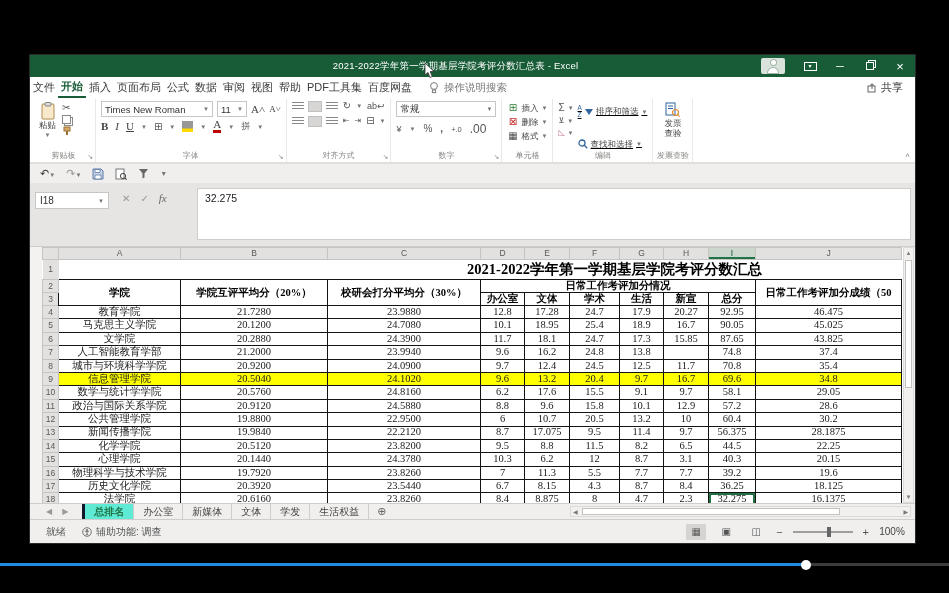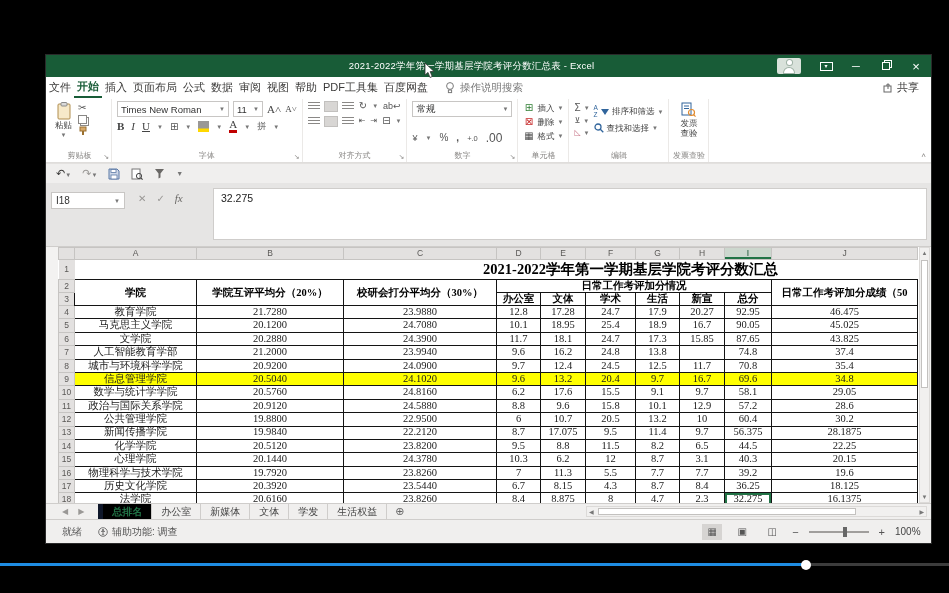--- a/index.html
+++ b/index.html
@@ -1,21 +1,21 @@
 <!DOCTYPE html>
 <html><head>
 <meta charset="utf-8">
 <style>
   *{box-sizing:border-box;margin:0;padding:0;}
   html,body{background:#000;}
   body{font-family:"Liberation Sans","DejaVu Sans",sans-serif;}
   #stage{position:relative;width:949px;height:593px;background:#000;overflow:hidden;}
 
   
-  .excel{position:absolute;left:46px;top:55px;width:885px;height:488px;background:#f3f2f1;box-shadow:0 0 0 1px #2a2a2a;}
+  .excel{position:absolute;left:30px;top:55px;width:885px;height:488px;background:#f3f2f1;box-shadow:0 0 0 1px #2a2a2a;}
 
   
   .titlebar{position:absolute;left:0;top:0;width:100%;height:22px;background:#185c37;display:flex;align-items:center;color:#fff;}
   .tb-title{flex:1;text-align:center;font-size:9.5px;letter-spacing:.2px;padding-left:120px;white-space:nowrap;overflow:hidden;}
   .tb-icons{display:flex;align-items:center;height:100%;}
   .avatar{width:24px;height:16px;background:#d9e2db;border-radius:2px;margin-right:10px;position:relative;}
   .avatar i{position:absolute;left:50%;top:2px;width:5px;height:5px;margin-left:-2.5px;border-radius:50%;background:#fff;box-shadow:0 0 0 1px #9fb3a6;}
   .avatar u{position:absolute;left:50%;bottom:1px;width:10px;height:5px;margin-left:-5px;border-radius:5px 5px 0 0;background:#fff;box-shadow:0 0 0 1px #9fb3a6;}
   .wbtn{width:30px;height:22px;display:flex;align-items:center;justify-content:center;font-size:11px;color:#fff;}
   .ropts{width:13px;height:9px;border:1px solid #fff;display:flex;align-items:center;justify-content:center;font-size:6px;line-height:1;}
@@ -89,37 +89,37 @@
   
   .vscroll{position:absolute;right:1px;top:192px;width:11px;height:256px;background:#f1f0ef;border:1px solid #dcdad8;display:flex;flex-direction:column;align-items:center;font-size:6px;color:#777;}
   .vthumb{width:7px;height:128px;background:#fff;border:1px solid #c3c1bf;margin-top:2px;}
   .varrow{height:10px;display:flex;align-items:center;}
   .vsp{flex:1;}
 
   
   .sheetrow{position:absolute;left:0;top:448px;width:100%;height:16px;background:#f0efee;border-top:1px solid #cfcdcb;display:flex;align-items:stretch;font-size:10px;color:#444;}
   .tabnav{display:flex;align-items:center;gap:10px;padding:0 14px 0 16px;color:#9a9896;font-size:8px;}
   .stab{display:flex;align-items:center;padding:0 9px;border-right:1px solid #cfcdcb;cursor:default;}
-  .stab.on{background:#000000;color:#217346;font-weight:bold;border-left:5px solid #0f172a;}
+  .stab.on{background:#5eead4;color:#217346;font-weight:bold;border-left:3px solid #0f172a;}
   .addsheet{display:flex;align-items:center;padding:0 8px;color:#666;font-size:11px;}
   .hscroll{position:absolute;left:540px;top:2px;width:341px;height:11px;background:#f1f0ef;border:1px solid #dcdad8;display:flex;align-items:center;font-size:6px;color:#777;}
   .hthumb{width:258px;height:7px;background:#fff;border:1px solid #c3c1bf;margin-left:2px;}
   .hsp{flex:1;}
 
   
   .statusbar{position:absolute;left:0;top:464px;width:100%;height:24px;background:#f0efee;border-top:1px solid #cfcdcb;display:flex;align-items:center;font-size:10px;color:#555;}
   .sb-left{display:flex;align-items:center;gap:16px;padding-left:16px;}
   .acc{display:flex;align-items:center;gap:4px;}
   .sb-right{margin-left:auto;display:flex;align-items:center;gap:10px;padding-right:10px;}
   .viewbtn{width:20px;height:16px;display:flex;align-items:center;justify-content:center;font-size:10px;color:#555;}
   .viewbtn.on{background:#d6d4d2;}
   .zoomtrack{width:60px;height:2px;background:#a09e9c;position:relative;}
   .zoomthumb{position:absolute;left:34px;top:-4px;width:4px;height:10px;background:#666;}
   .zoomsign{font-size:11px;color:#555;}
-  .zoompct{font-size:10px;color:#444;min-width:26px;text-align:left;}
+  .zoompct{font-size:10px;color:#444;min-width:26px;text-align:center;}
 
   
   .progress{position:absolute;left:0;top:563px;width:949px;height:3px;background:#3c3c3c;}
   .pfill{height:3px;background:#1e8ce2;}
   .pdot{position:absolute;top:-3.5px;width:10px;height:10px;border-radius:50%;background:#fff;}
   .controls{position:absolute;left:0;top:566px;width:949px;height:27px;display:flex;align-items:center;color:#e6e6e6;}
   .playbtn{margin-left:13px;width:0;height:0;border-top:7px solid transparent;border-bottom:7px solid transparent;border-left:12px solid #fff;}
   .volbtn{margin-left:24px;display:flex;align-items:center;}
   .vtime{margin-left:20px;font-size:11.5px;letter-spacing:.3px;color:#e8e8e8;}
   .speed{margin-left:auto;font-size:12px;color:#ddd;}
@@ -257,21 +257,21 @@
             <span class="mini" style="font-size:8px;">⇥</span>
             <span class="mini">⊟</span>
               <span class="car">▼</span>
           </div>
         </div>
         <span class="glabel">对齐方式</span>
         <span class="launcher">↘</span>
       </div>
 
       <div class="rgroup">
-        <div class="fontrows" style="gap:14px;">
+        <div class="fontrows" style="gap:5px;">
           <div class="fsel" style="width:100px;">
               <span>常规</span>
               <span class="car" style="margin-left:auto;">▼</span>
             </div>
           <div class="frow" style="gap:8px;">
             <span class="mini" style="font-size:9px;">¥</span>
               <span class="car">▼</span>
             <span class="mini">%</span>
             <span class="mini" style="font-weight:bold;">,</span>
             <span style="font-size:7.5px;color:#555;">+.0</span>
@@ -312,21 +312,21 @@
             </span>
           <span class="sbtn">
               <span class="mini" style="font-size:8px;">⊻</span>
               <span class="car">▼</span>
             </span>
           <span class="sbtn">
               <span class="mini" style="font-size:8px;color:#c9788a;">◺</span>
               <span class="car">▼</span>
             </span>
         </div>
-        <div class="stackcol" style="gap:5px;margin-top:4px;">
+        <div class="stackcol" style="gap:21px;margin-top:4px;text-decoration:underline;">
           <span class="sbtn">
             <span style="font-size:6.5px;color:#31659c;line-height:1;">A<br>Z</span>
               <span class="funnel"></span>
             <span>排序和筛选</span>
               <span class="car">▼</span>
           </span>
           <span class="sbtn">
             <svg width="10" height="10" viewBox="0 0 10 10">
                 <circle cx="4" cy="4" r="3" fill="none" stroke="#31659c" stroke-width="1.3"></circle>
                 <line x1="6.3" y1="6.3" x2="9.3" y2="9.3" stroke="#31659c" stroke-width="1.3"></line>

